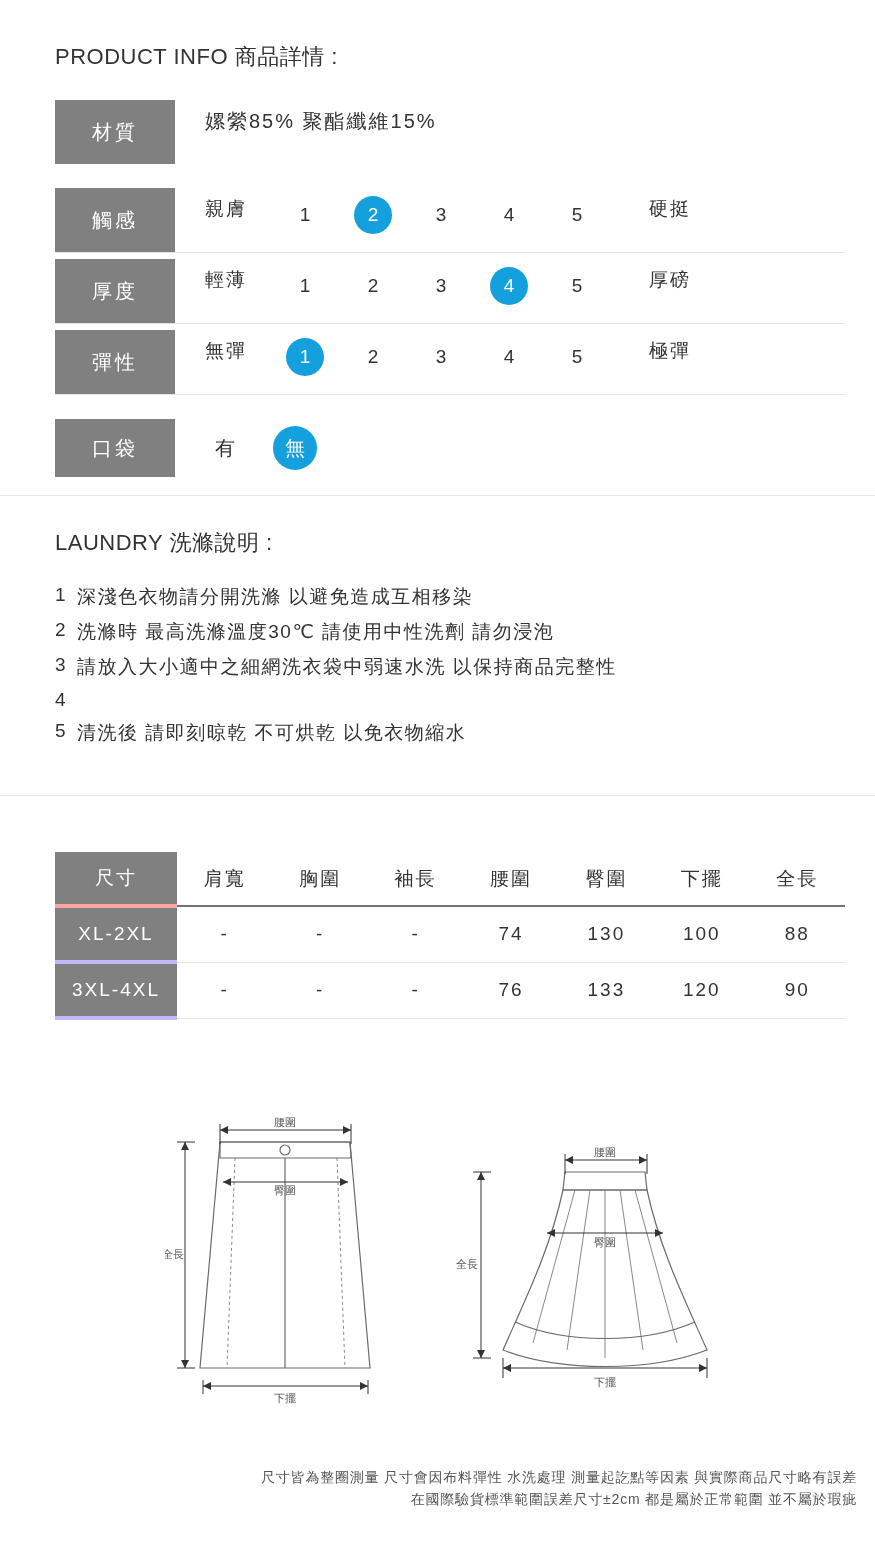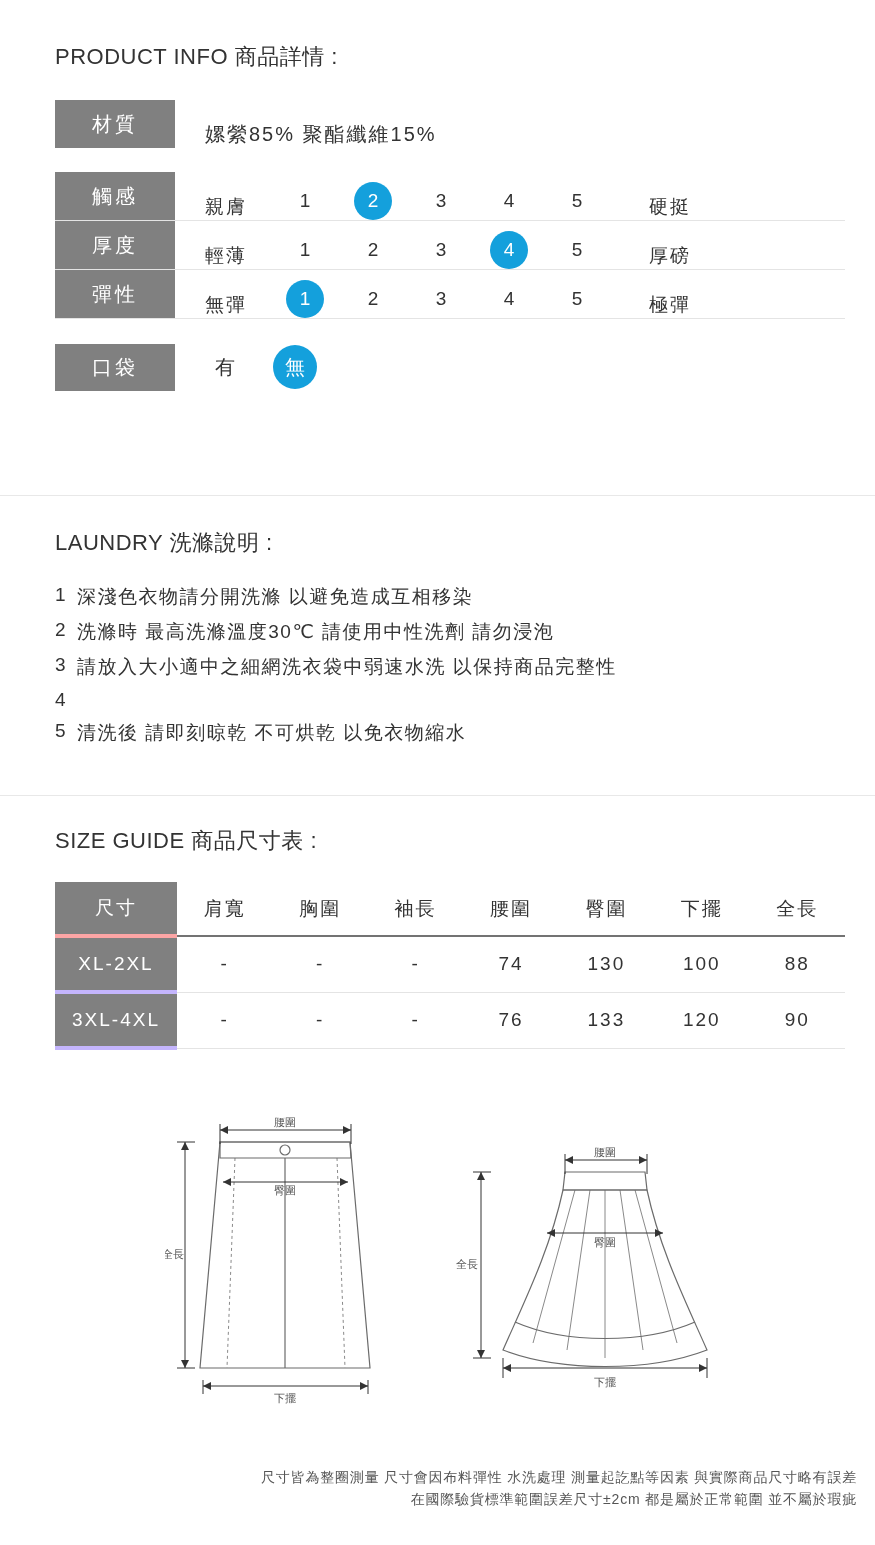--- a/index.html
+++ b/index.html
@@ -36,38 +36,39 @@
     left: 55px;
     top: 42px;
     width: 790px;
   }
   .pi-rows {
     margin-top: 28px;
   }
   .row {
     display: flex;
     align-items: center;
+    margin-bottom: 6px;
   }
   .row-label {
     width: 120px;
-    height: 48px;
+    height: 64px;
     background: #808080;
     color: #ffffff;
     font-size: 20px;
     letter-spacing: 3px;
     display: flex;
     align-items: center;
     justify-content: center;
     box-sizing: border-box;
     flex: none;
   }
   .row-body {
     flex: 1;
     display: flex;
-    align-items: flex-end;
+    align-items: flex-start;
     padding-left: 30px;
     height: 48px;
     box-sizing: border-box;
   }
   .material-text {
     font-size: 20px;
     letter-spacing: 2px;
     color: #333;
   }
   .scale-row {
@@ -121,21 +122,21 @@
   .pocket-opt.sel {
     background: #14a0dc;
     color: #ffffff;
     border-radius: 50%;
     width: 44px;
     height: 44px;
     line-height: 44px;
     margin-right: 24px;
   }
   .pocket-row .row-label {
-    height: 47px;
+    height: 58px;
   }
 
   .divider {
     position: absolute;
     left: 0;
     width: 875px;
     height: 1px;
     background: #e8e8e8;
   }
 
@@ -327,21 +328,20 @@
       <div class="laundry-item">
         <span class="laundry-num">5</span>
         <span>清洗後 請即刻晾乾 不可烘乾 以免衣物縮水</span>
       </div>
     </div>
   </div>
 
   <div class="divider" style="top:795px;"></div>
 
   <div class="size-guide">
-    <h2 class="section-title">SIZE GUIDE 商品尺寸表 :</h2>
 
     <table class="size-table">
       <thead>
         <tr>
           <th class="hdr-cell">尺寸</th>
           <th>肩寬</th>
           <th>胸圍</th>
           <th>袖長</th>
           <th>腰圍</th>
           <th>臀圍</th>

